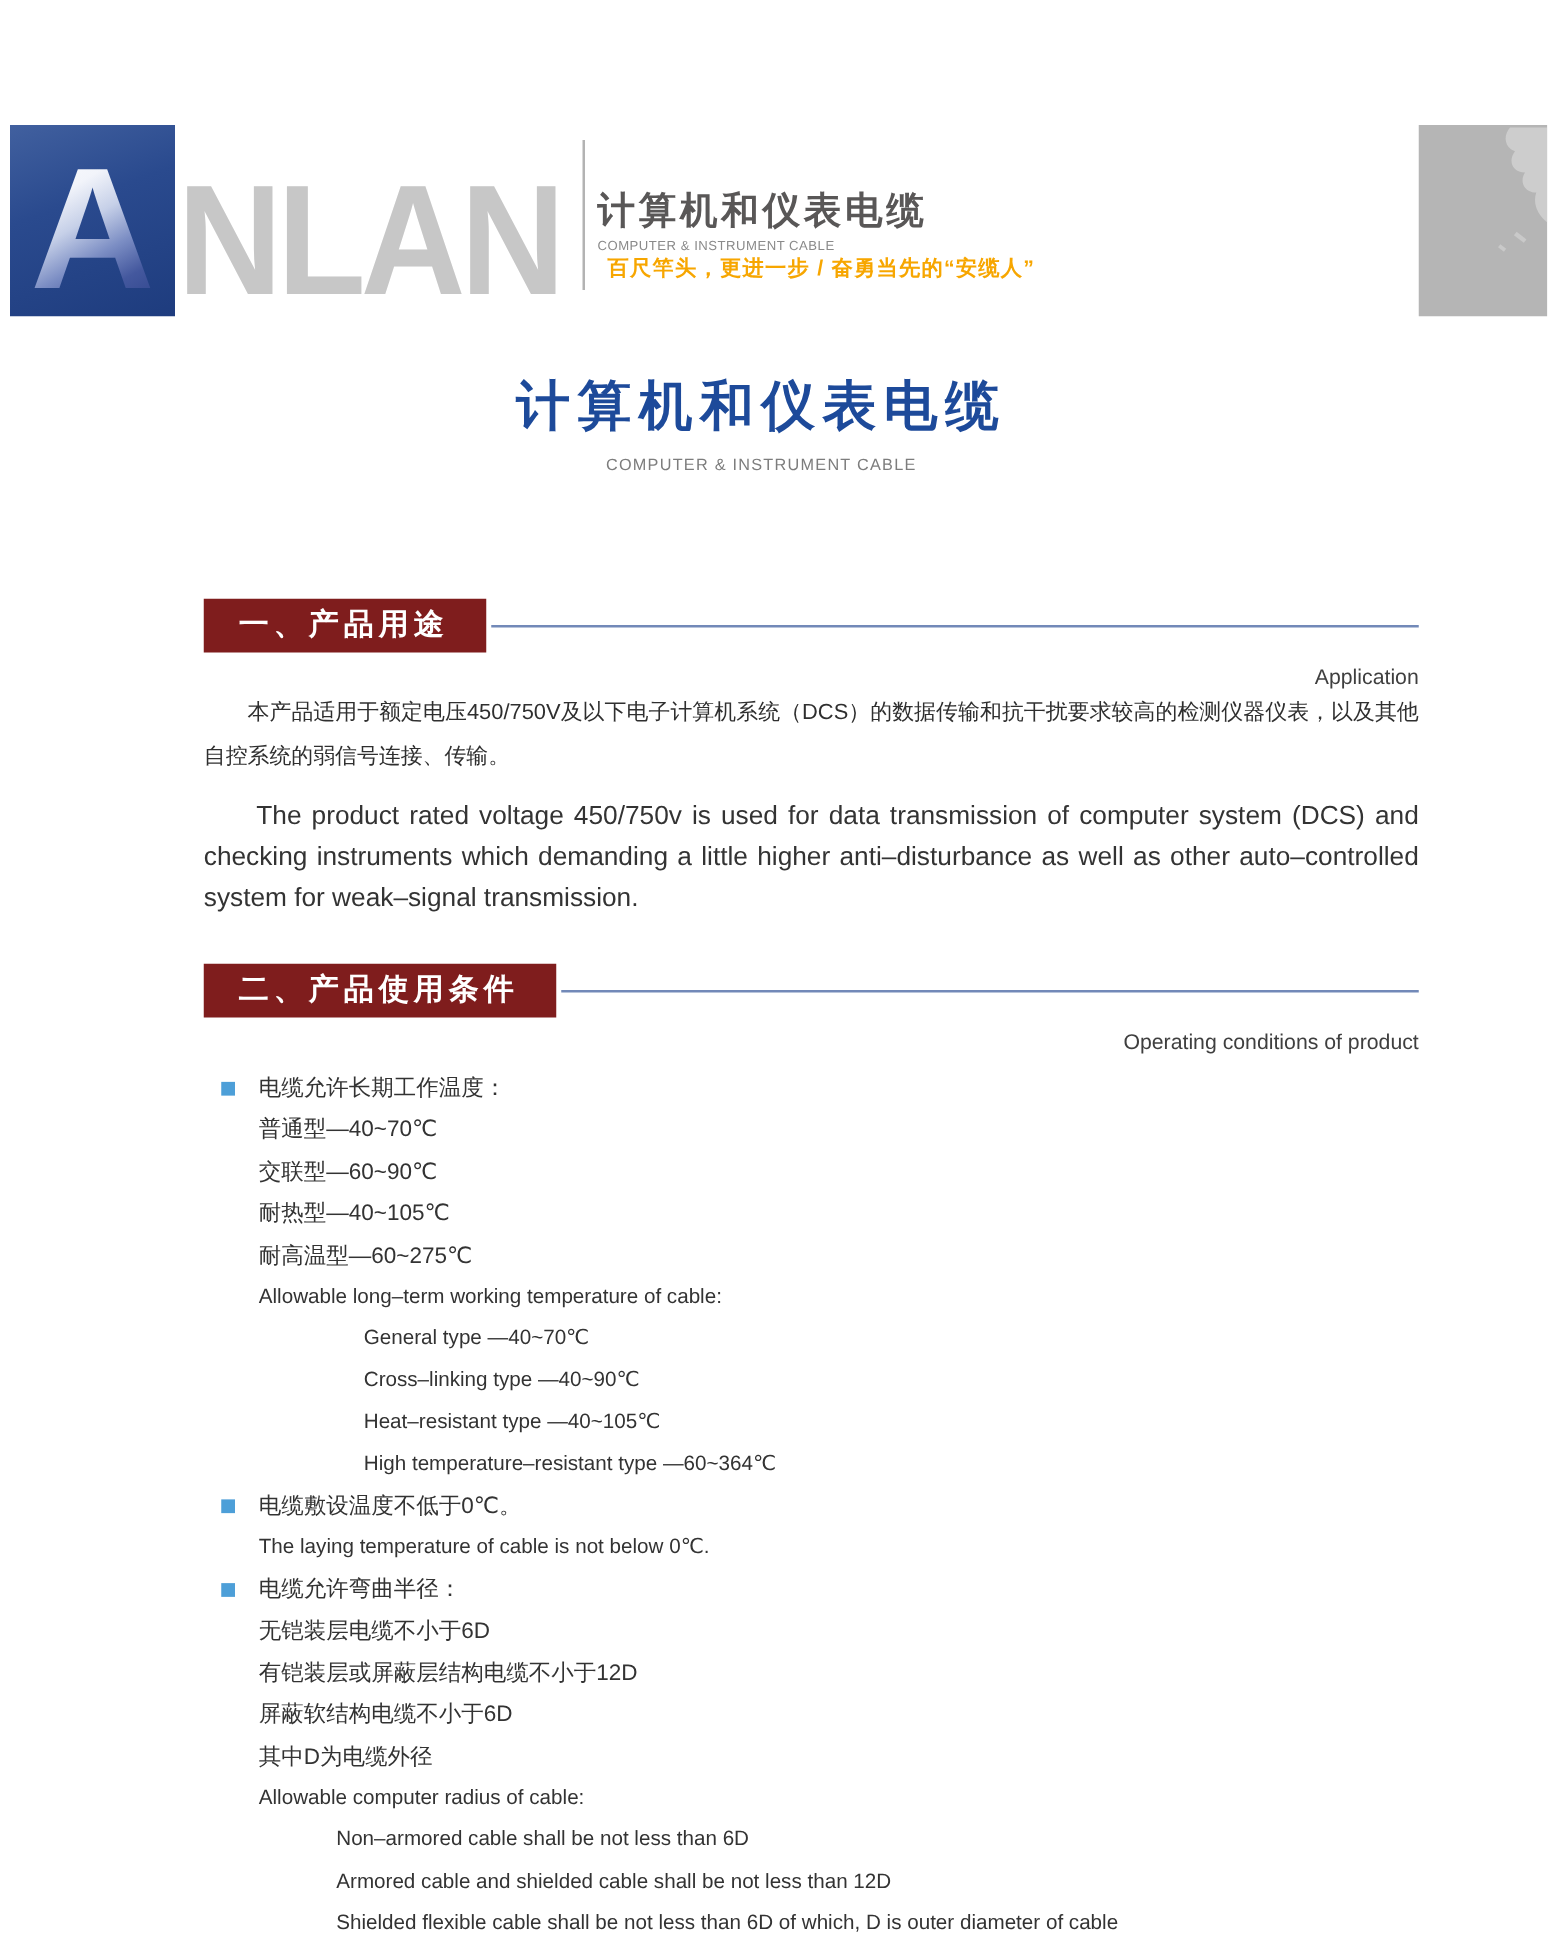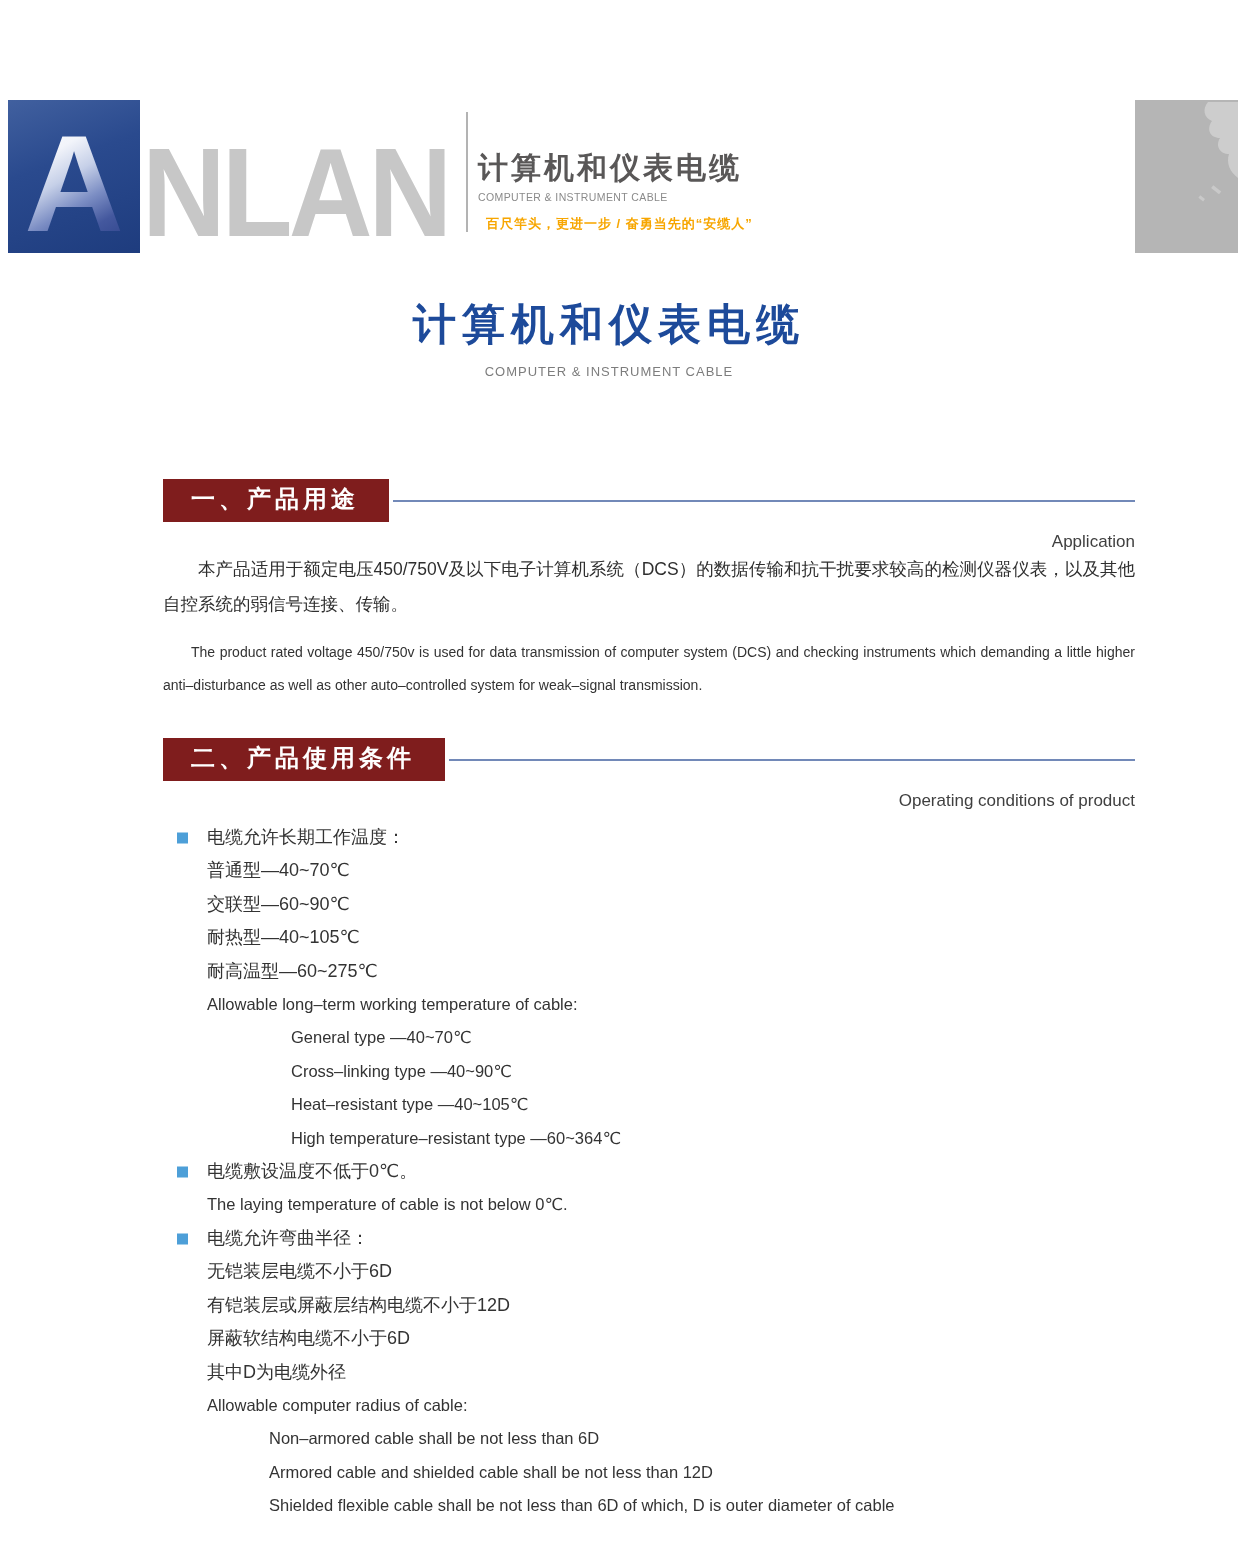--- a/index.html
+++ b/index.html
@@ -25,21 +25,21 @@
   }
   .logo-rest {
     font-size:116px; font-weight:bold; color:#c7c7c7; line-height:0.78;
     letter-spacing:-4px; margin-left:2px; margin-bottom:12px;
     transform:scaleY(1.08); transform-origin:bottom;
   }
   .header-divider { position:absolute; top:112px; left:466px; width:2px; height:120px; background:#b3b3b3; }
   .header-titles { position:absolute; top:148px; left:478px; }
   .header-title-cn { font-size:30px; font-weight:bold; color:#595757; letter-spacing:3px; }
   .header-title-en { font-size:10.5px; color:#8a8a8a; letter-spacing:0.4px; margin-top:2px; }
-  .header-slogan { font-size:13px; font-weight:bold; color:#f7a600; letter-spacing:1px; margin-top:12px; margin-left:8px; }
+  .header-slogan { font-size:17px; font-weight:bold; color:#f7a600; letter-spacing:1px; margin-left:8px; }
   .corner-box { position:absolute; top:100px; right:0; width:103px; height:153px; background:#b5b5b5; overflow:hidden; }
 
   
   .doc-title { padding-top:296px; text-align:center; }
   .doc-title h1 { font-size:43px; font-weight:bold; color:#1d4a9a; letter-spacing:6px; transform:translateX(-10px); }
   .doc-subtitle { margin-top:10px; font-size:13px; color:#7d7d7d; letter-spacing:1px; transform:translateX(-10px); }
 
   
   .content { margin:0 103px 0 163px; }
   .section-1 { margin-top:100px; }
@@ -50,21 +50,21 @@
     letter-spacing:4px; padding:4px 30px 7px 28px; white-space:nowrap;
   }
   .sec-line { flex:1; height:2px; background:#7289b8; margin-left:4px; }
   .sec-sub { margin:10px 0 0 42px; font-size:17px; color:#3f3f3f;text-align:right; }
 
   .para-cn {
     font-size:17.5px; line-height:35px; color:#2f2f2f;
     text-align:justify; text-indent:2em;
   }
   .para-en {
-    margin-top:14px; font-size:14px; line-height:33px; color:#333333;
+    margin-top:14px; font-size:21px; line-height:33px; color:#333333;
     text-align:justify; text-indent:2em;
   }
 
   .cond-list { list-style:none; margin-top:10px; }
   .cond-list li { position:relative; padding-left:44px; line-height:33.4px; font-size:18px; color:#333333; }
   .cond-list li.en { font-size:16.5px; }
   .cond-list li.indent-a { padding-left:128px; }
   .cond-list li.indent-b { padding-left:106px; }
   .sq {
     position:absolute; left:14px; top:50%; transform:translateY(-50%);

